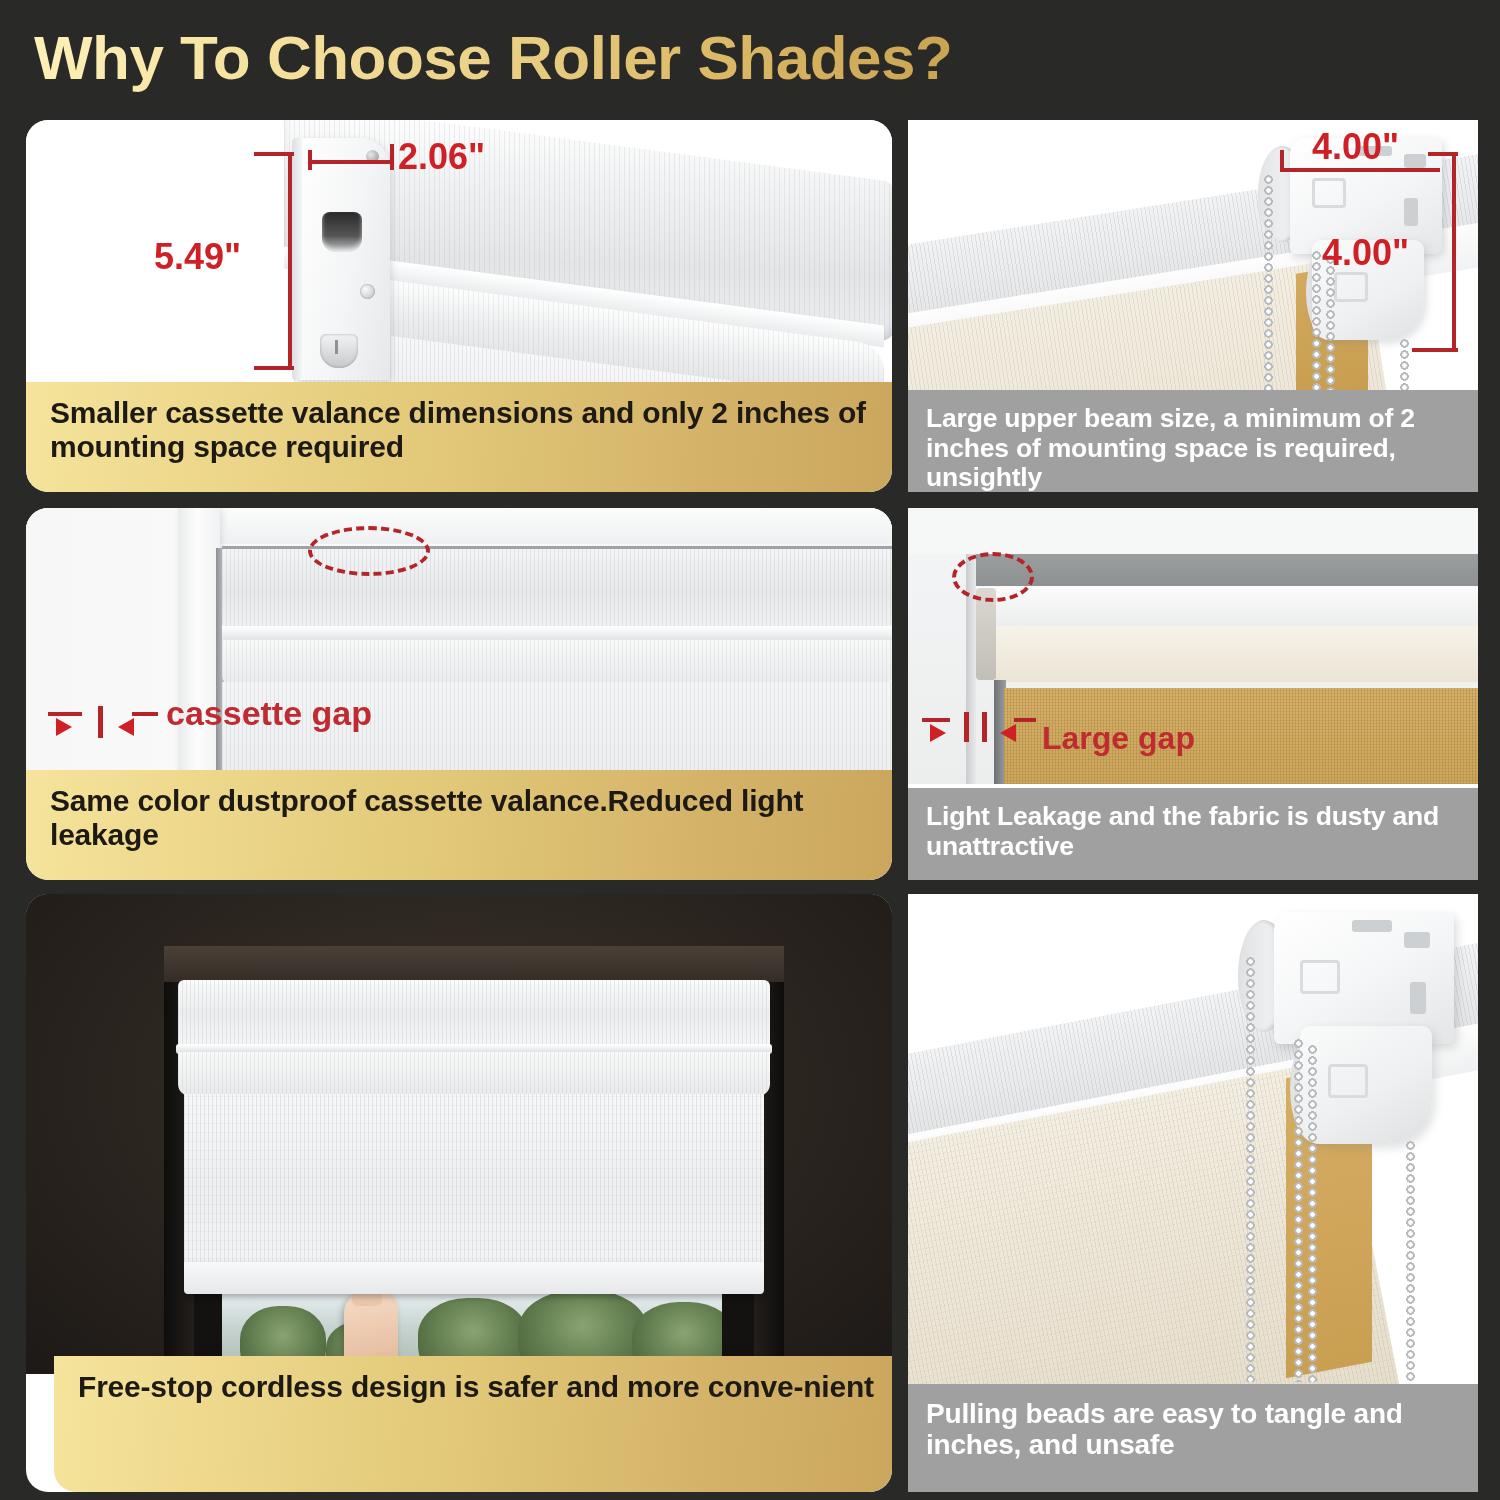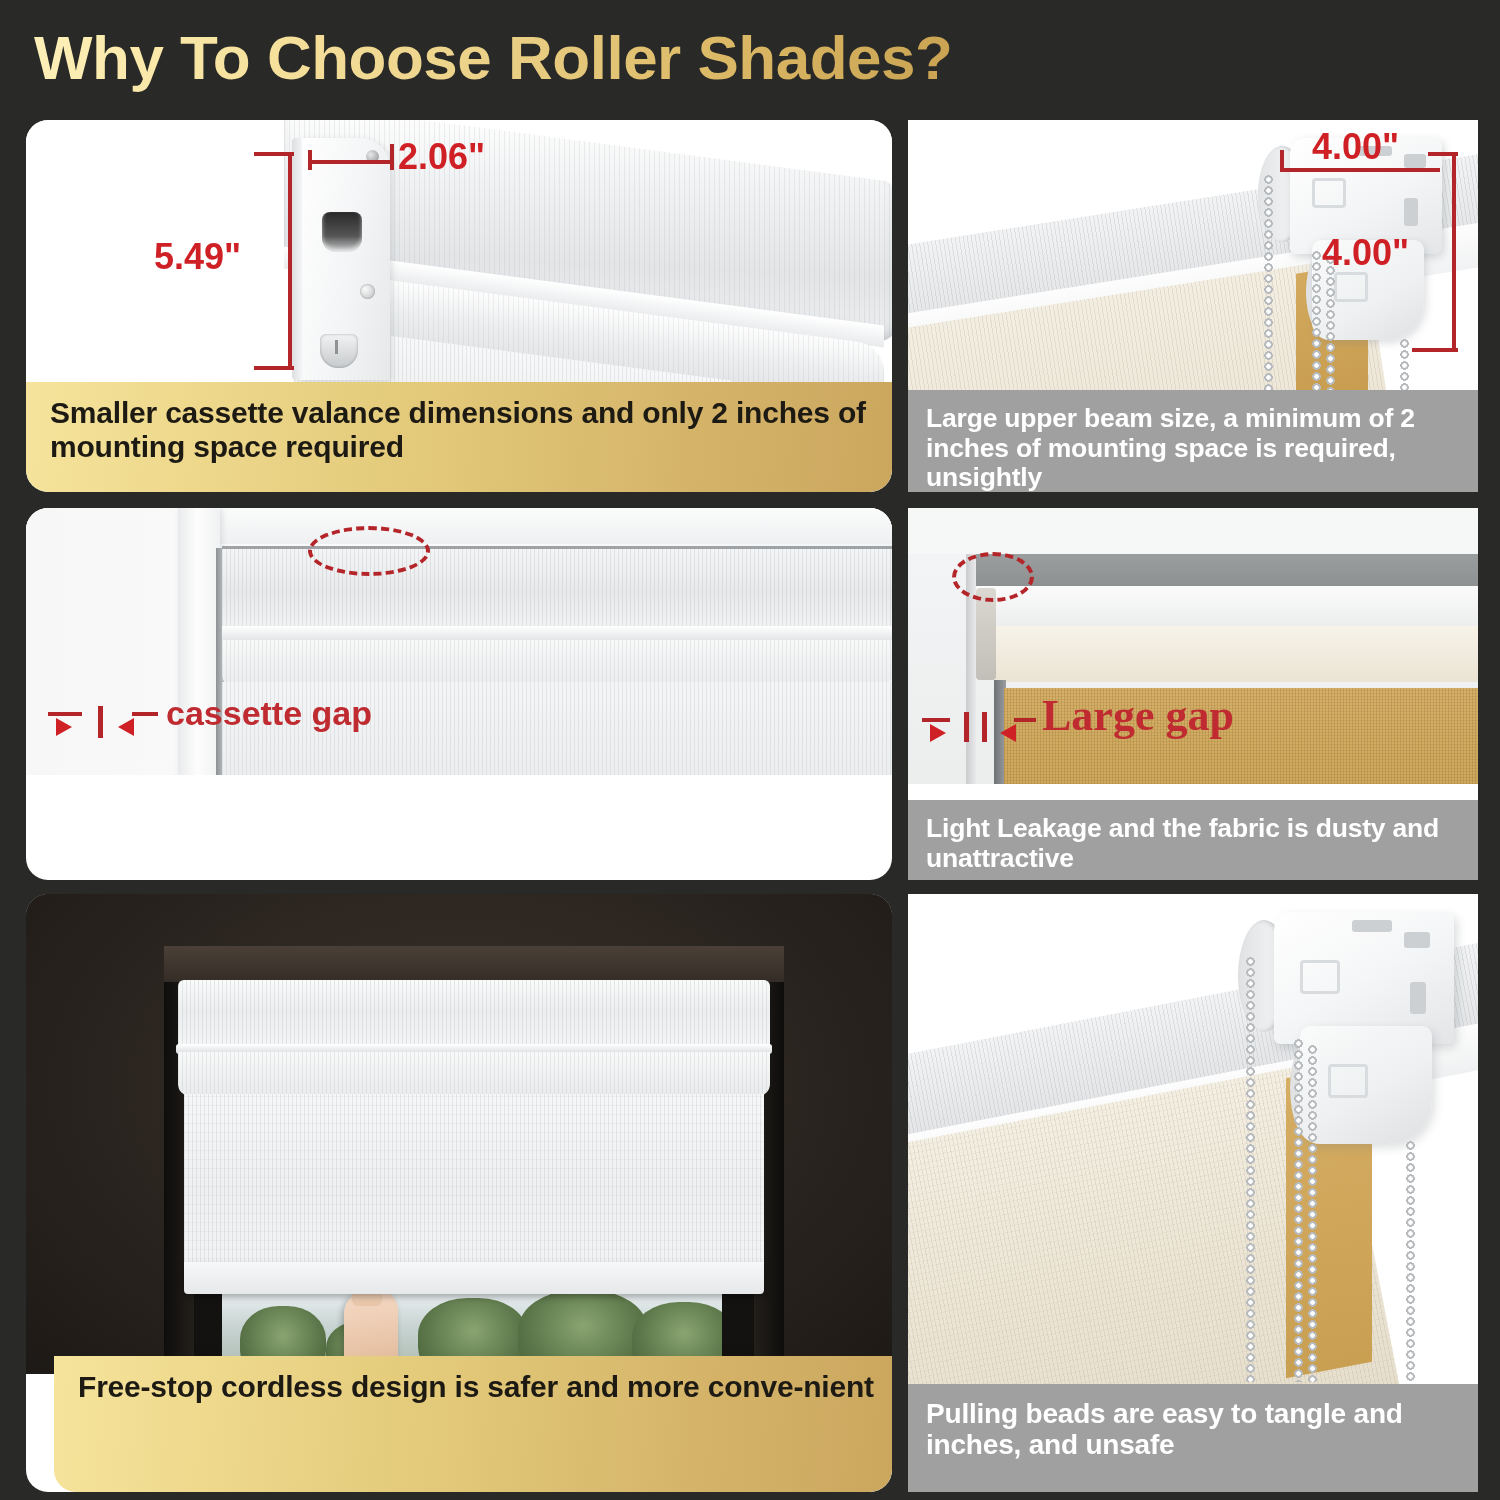--- a/index.html
+++ b/index.html
@@ -82,21 +82,21 @@
   #p2 { left: 908px; top: 12px;  width: 570px; height: 372px; }
   #p2 .photo   { height: 270px; }
   #p2 .caption { height: 102px; font-size: 26.5px; }
 
   #p3 { left: 26px;  top: 400px; width: 866px; height: 372px; }
   #p3 .photo   { height: 267px; }
   #p3 .caption { height: 110px; font-size: 30px; }
 
   #p4 { left: 908px; top: 400px; width: 570px; height: 372px; }
   #p4 .photo   { height: 276px; }
-  #p4 .caption { height: 80px; font-size: 26.5px; }
+  #p4 .caption { height: 92px; font-size: 26.5px; }
 
   #p5 { left: 26px;  top: 786px; width: 866px; height: 598px; }
   #p5 .photo   { height: 480px; }
   #p5 .caption { height: 136px; font-size: 30px; margin-left: 28px; }
 
   #p6 { left: 908px; top: 786px; width: 570px; height: 598px; }
   #p6 .photo   { height: 490px; }
   #p6 .caption { height: 108px; font-size: 28px; }
 
   
@@ -556,20 +556,21 @@
         <div class="dash-ell" style="left:282px; top:18px; width:122px; height:50px;"></div>
 
         <div class="arrowR" style="left:30px; top:210px;"></div>
         <div class="rline" style="left:22px; top:204px; width:34px; height:4px;"></div>
         <div class="rline" style="left:72px; top:198px; width:5px; height:32px;"></div>
         <div class="arrowL" style="left:92px; top:210px;"></div>
         <div class="rline" style="left:106px; top:204px; width:26px; height:4px;"></div>
         <div class="rtext dark" style="left:140px; top:186px; font-size:34px;">cassette gap</div>
       </div>
     </div>
+    <div class="caption gold">Same color dustproof cassette valance.Reduced light leakage</div>
   </div>
 
   <div class="panel con" id="p4">
     <div class="photo">
       <div class="stage">
         <div class="p4-wall"></div>
         <div class="p4-top-white"></div>
         <div class="p4-beam-dark"></div>
         <div class="p4-beam-white"></div>
         <div class="p4-cream-bar"></div>
@@ -579,21 +580,21 @@
         <div class="p4-tan-fab"></div>
 
         <div class="dash-ell" style="left:44px; top:44px; width:82px; height:50px;"></div>
 
         <div class="arrowR" style="left:22px; top:216px;"></div>
         <div class="rline" style="left:14px; top:210px; width:28px; height:4px;"></div>
         <div class="rline" style="left:56px; top:204px; width:5px; height:30px;"></div>
         <div class="rline" style="left:74px; top:204px; width:5px; height:30px;"></div>
         <div class="arrowL" style="left:92px; top:216px;"></div>
         <div class="rline" style="left:106px; top:210px; width:22px; height:4px;"></div>
-        <div class="rtext dark" style="left:134px; top:182px; font-size:44px;font-family:Liberation Serif, serif;">Large gap</div>
+        <div class="rtext dark" style="left:134px; top:212px; font-size:32px;">Large gap</div>
       </div>
     </div>
     <div class="caption gray">Light Leakage and the fabric is dusty and unattractive</div>
   </div>
 
   <div class="panel pro" id="p5">
     <div class="photo">
       <div class="stage">
         <div class="room-wall"></div>
         <div class="win-opening"></div>

